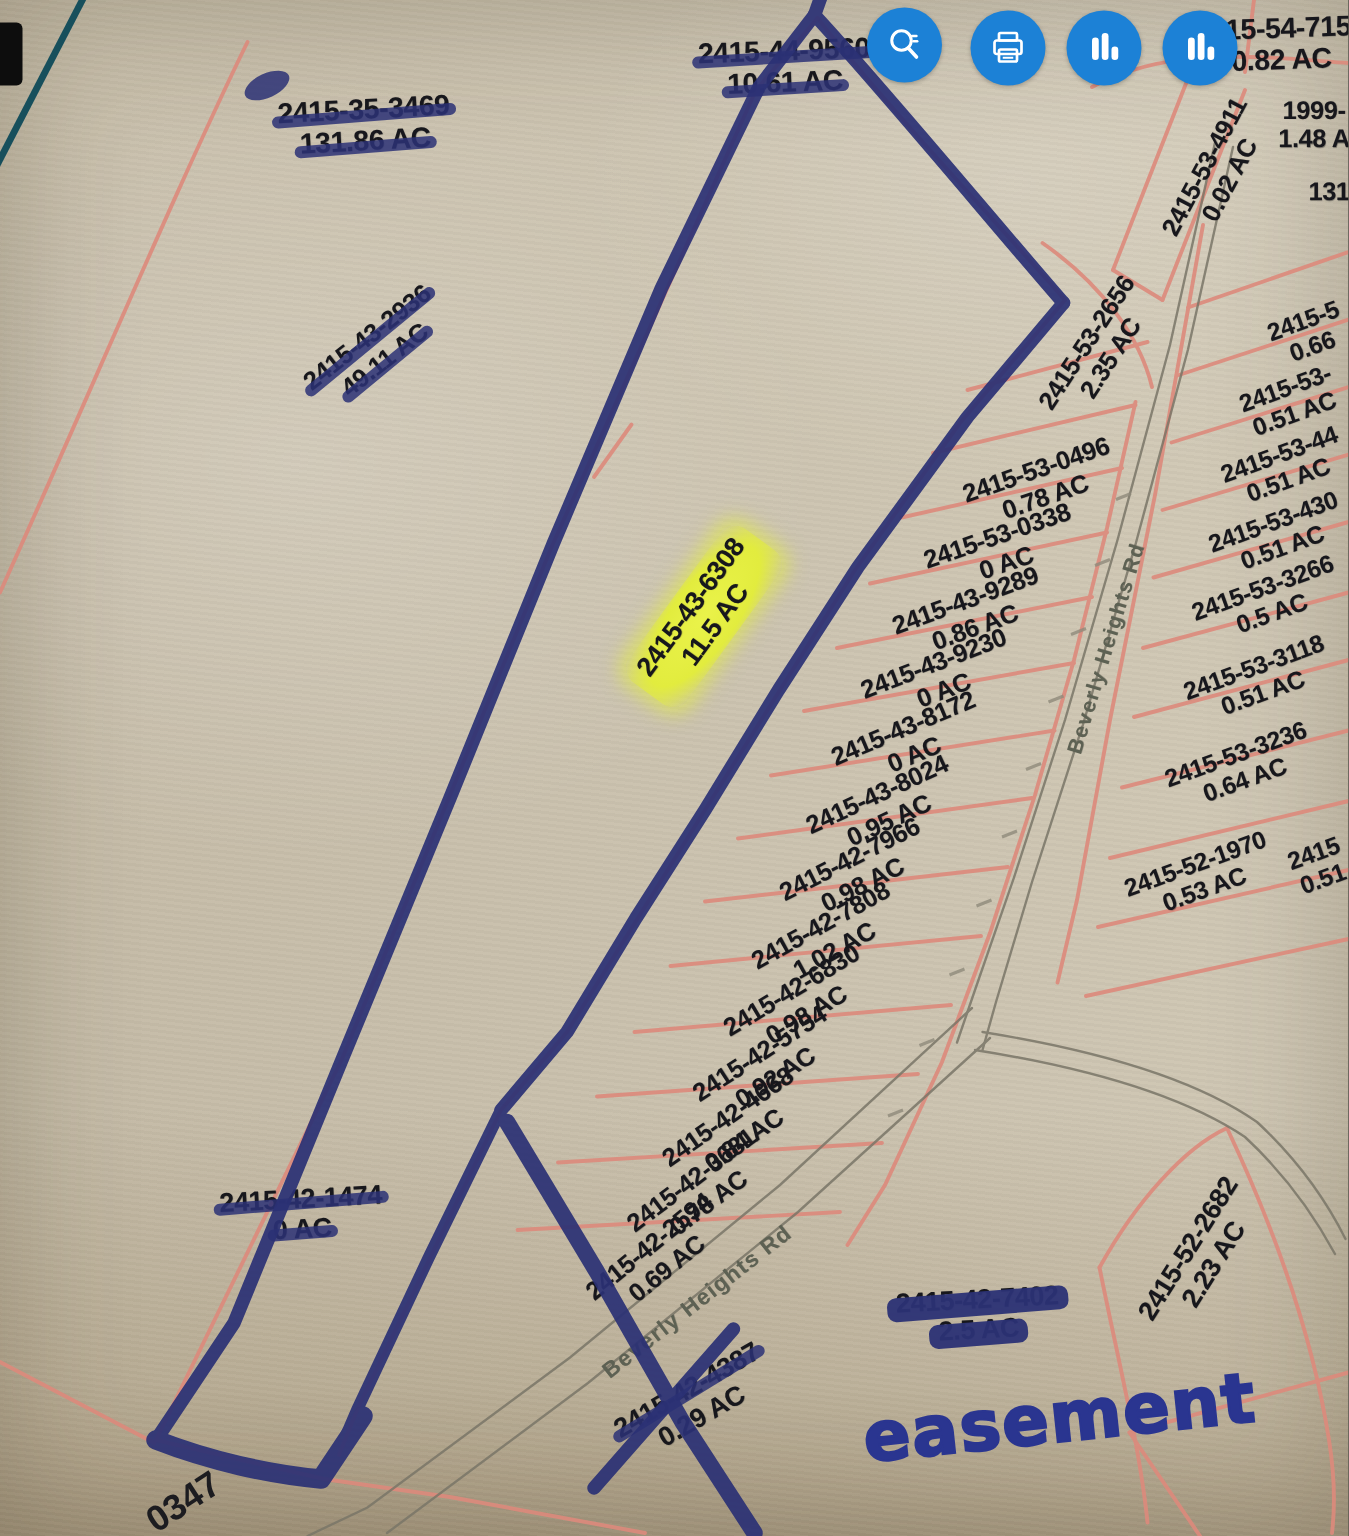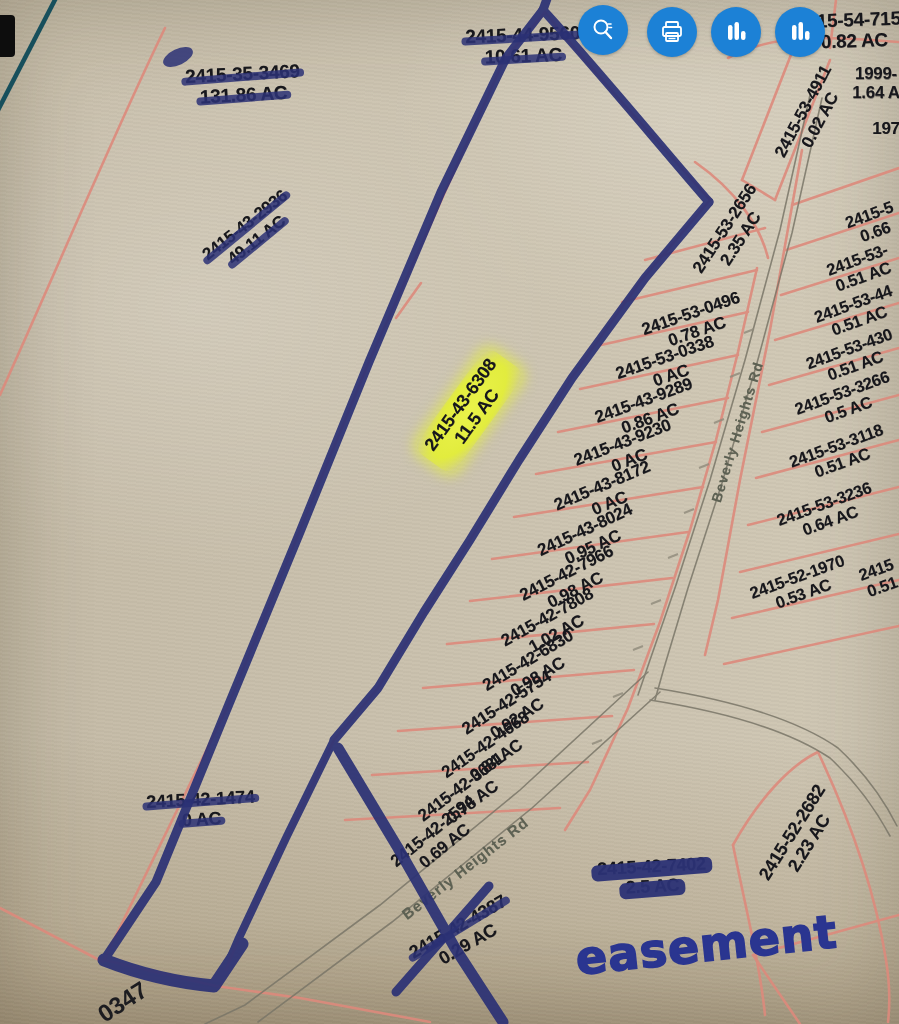--- a/index.html
+++ b/index.html
@@ -138,24 +138,24 @@
       <div class="parcel" style="left: 854px; top: 31px; font-size: 19px; transform: translate(-50%, -50%) rotate(-2deg);">
         <span class="ln">2415-54-7150</span>
         <span class="ln">0.82 AC</span>
       </div>
       <div class="parcel" style="left: 812px; top: 116px; font-size: 17px; transform: translate(-50%, -50%) rotate(-62deg);">
         <span class="ln">2415-53-4911</span>
         <span class="ln">0.02 AC</span>
       </div>
       <div class="parcel" style="left: 876px; top: 84px; font-size: 17px; transform: translate(-50%, -50%) rotate(0deg);">
         <span class="ln">1999-</span>
-        <span class="ln">1.64 A</span>
+        <span class="ln">1.48 A</span>
       </div>
       <div class="parcel" style="left: 886px; top: 129px; font-size: 17px; transform: translate(-50%, -50%) rotate(0deg);">
-        <span class="ln">197</span>
+        <span class="ln">131</span>
       </div>
       <div class="parcel" style="left: 733px; top: 234px; font-size: 17px; transform: translate(-50%, -50%) rotate(-57deg);">
         <span class="ln">2415-53-2656</span>
         <span class="ln">2.35 AC</span>
       </div>
       <div class="parcel" style="left: 251px; top: 233px; font-size: 17px; transform: translate(-50%, -50%) rotate(-38deg);">
         <span class="ln s">2415-43-2936</span>
         <span class="ln s">49.11 AC</span>
       </div>
       <div class="parcel" style="left: 694px; top: 323px; font-size: 17px; transform: translate(-50%, -50%) rotate(-19deg);">

